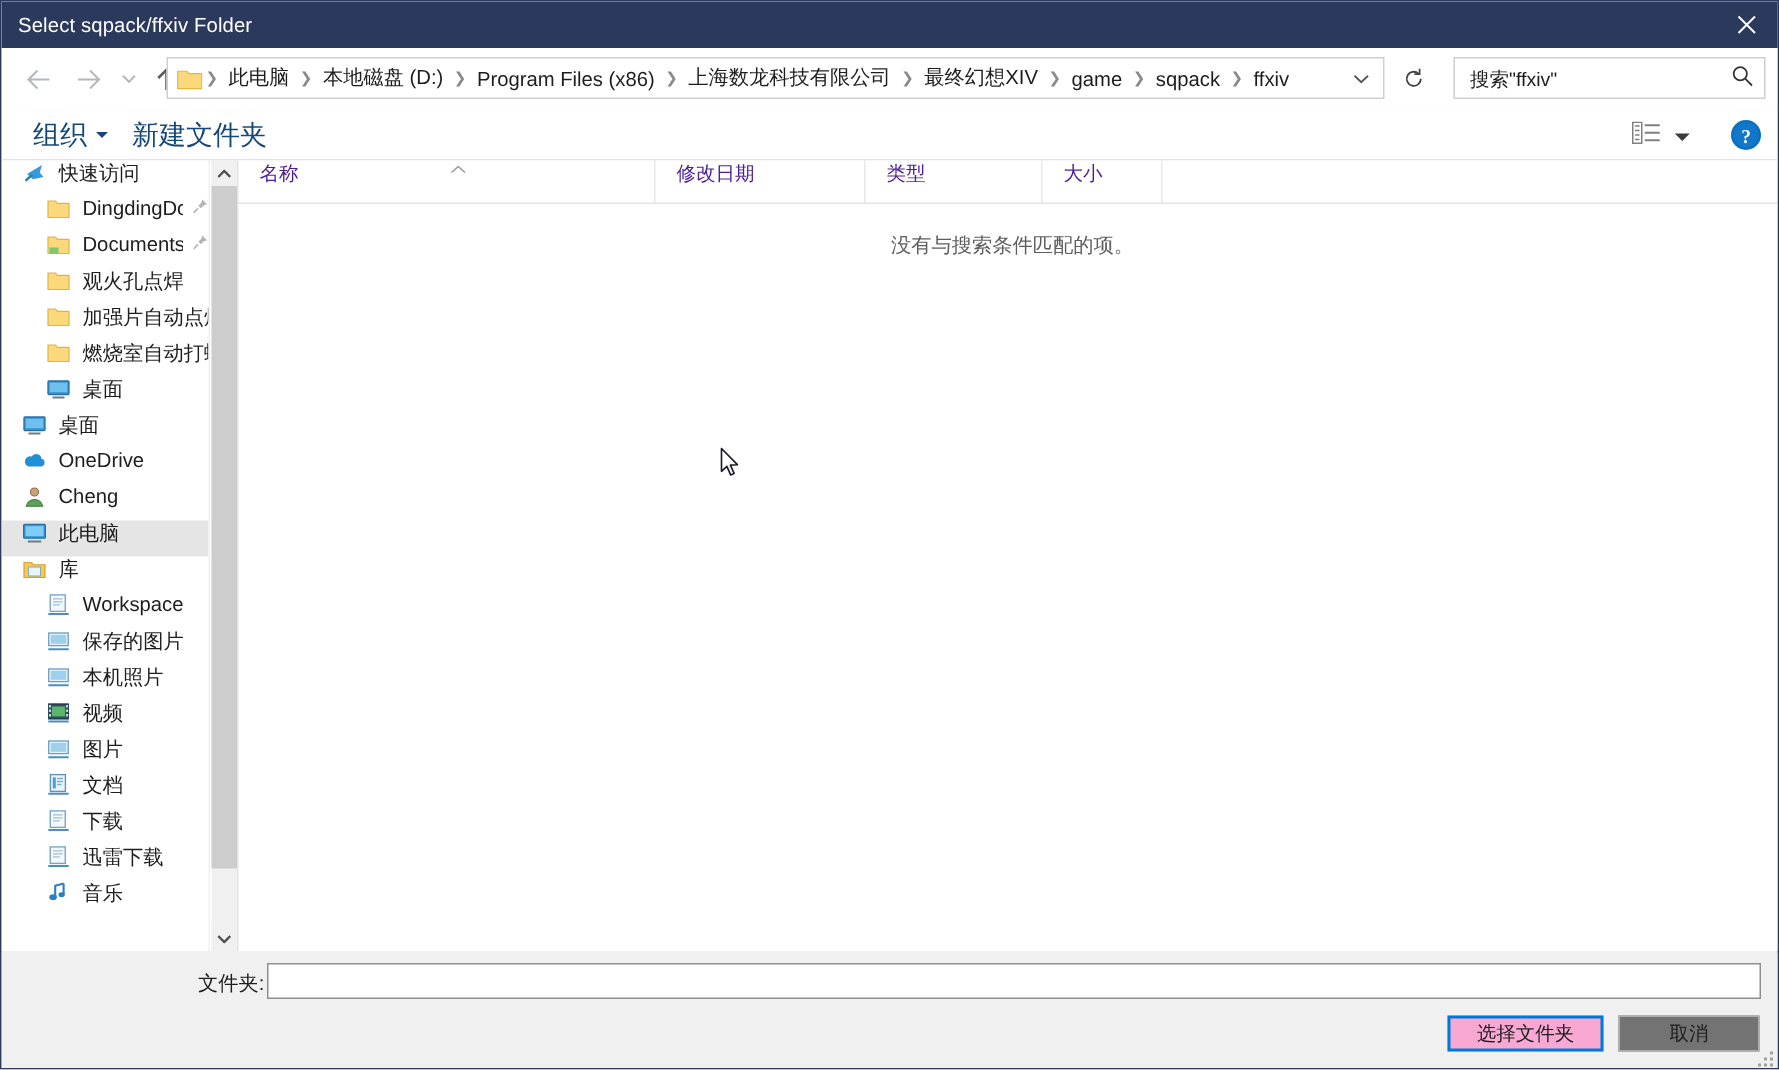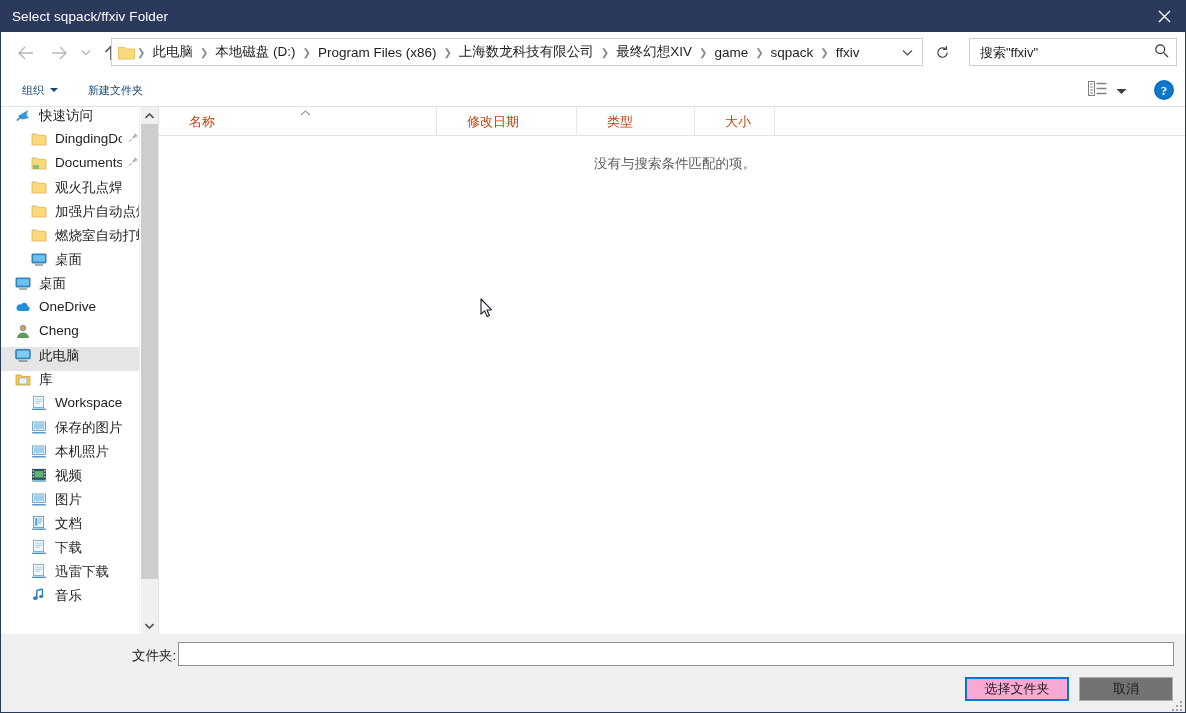--- a/index.html
+++ b/index.html
@@ -118,21 +118,21 @@
   #cmdbar {
     position: absolute; left: 0; top: 72px;
     width: 1186px; height: 34px;
     background: #ffffff;
     border-bottom: 1px solid #e3e3e3;
   }
   .cmd-item {
     position: absolute; top: 0; height: 34px;
     display: flex; align-items: center;
     color: #15487a;
-    font-size: 11px;
+    font-size: 18px;
     padding: 0 9px;
     cursor: default;
   }
   #cmd-organize { left: 12px; }
   #cmd-newfolder { left: 78px; }
   .cmd-caret {
     margin-left: 6px; width: 0; height: 0;
     border-left: 4px solid transparent;
     border-right: 4px solid transparent;
     border-top: 4px solid #15487a;
@@ -203,24 +203,24 @@
     border-left: 1px solid #e3e3e3;
   }
   #colheader {
     position: absolute; left: 0; top: 0;
     width: 1029px; height: 29px;
     border-bottom: 1px solid #e3e3e3;
     display: flex;
   }
   .col {
     height: 29px;
-    display: flex; align-items: center;
+    display: flex; 
     font-size: 13px;
-    color: #c2410c;
-    padding-left: 30px;
+    color: #4c1d95;
+    padding-left: 14px;
     border-right: 1px solid #e8e8e8;
     position: relative;
     cursor: default;
   }
   #col-name { width: 278px; }
   #col-date { width: 140px; }
   #col-type { width: 118px; }
   #col-size { width: 80px; }
   #sort-caret {
     position: absolute; left: 141px; top: 1px;

